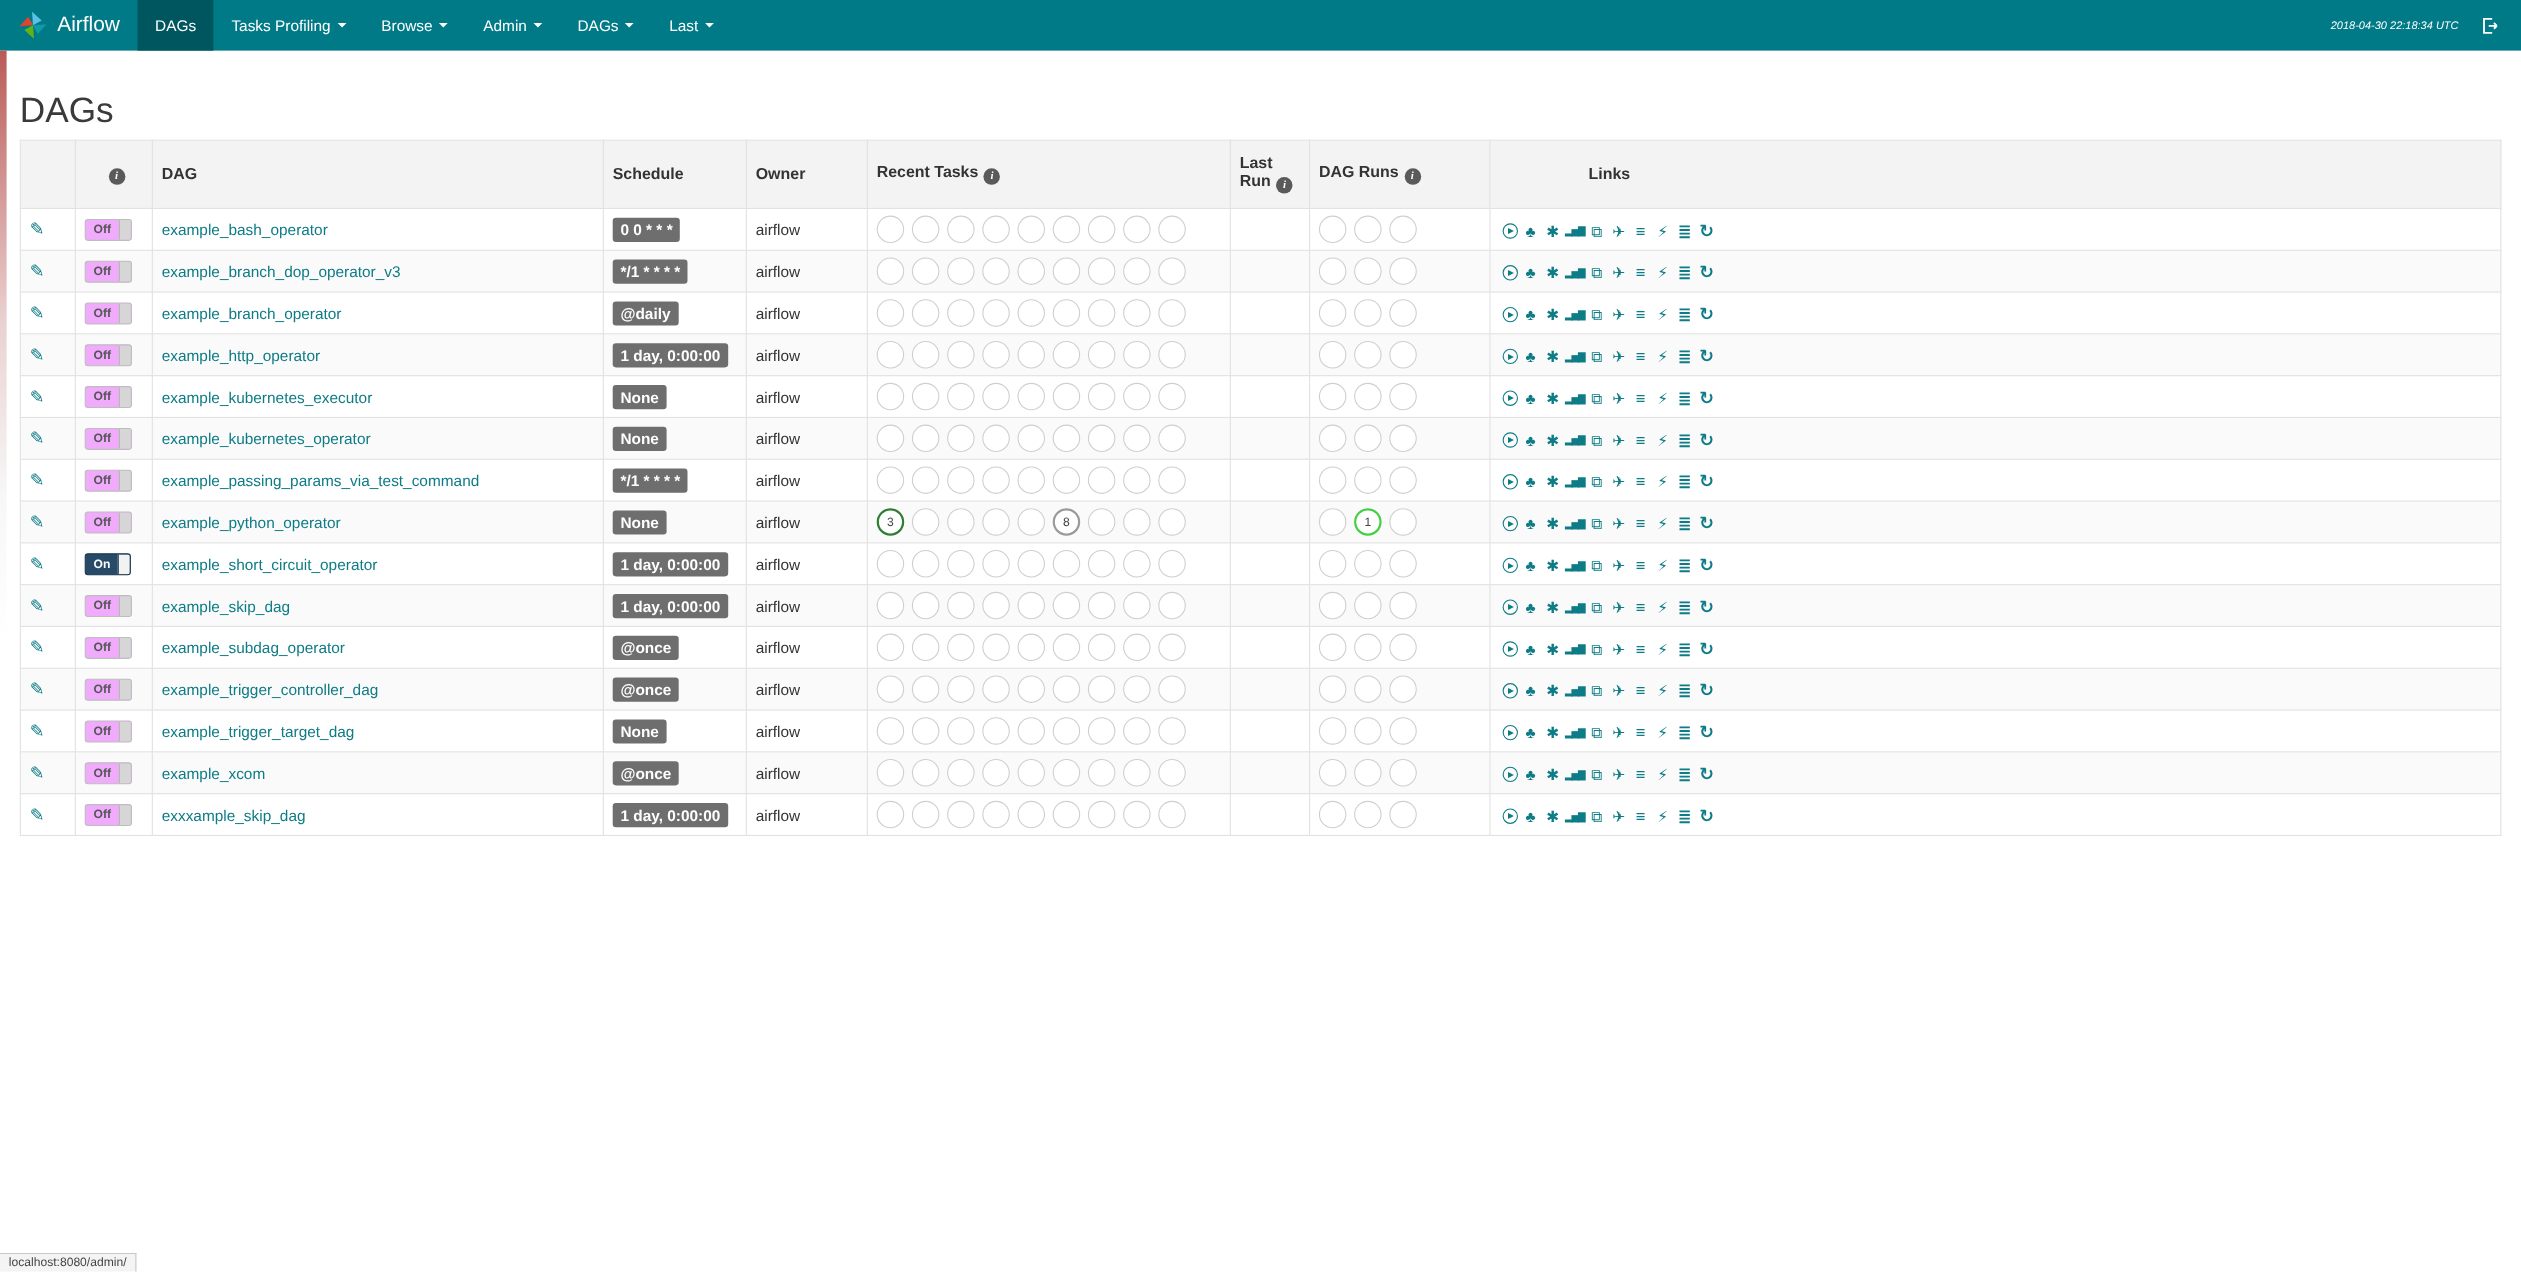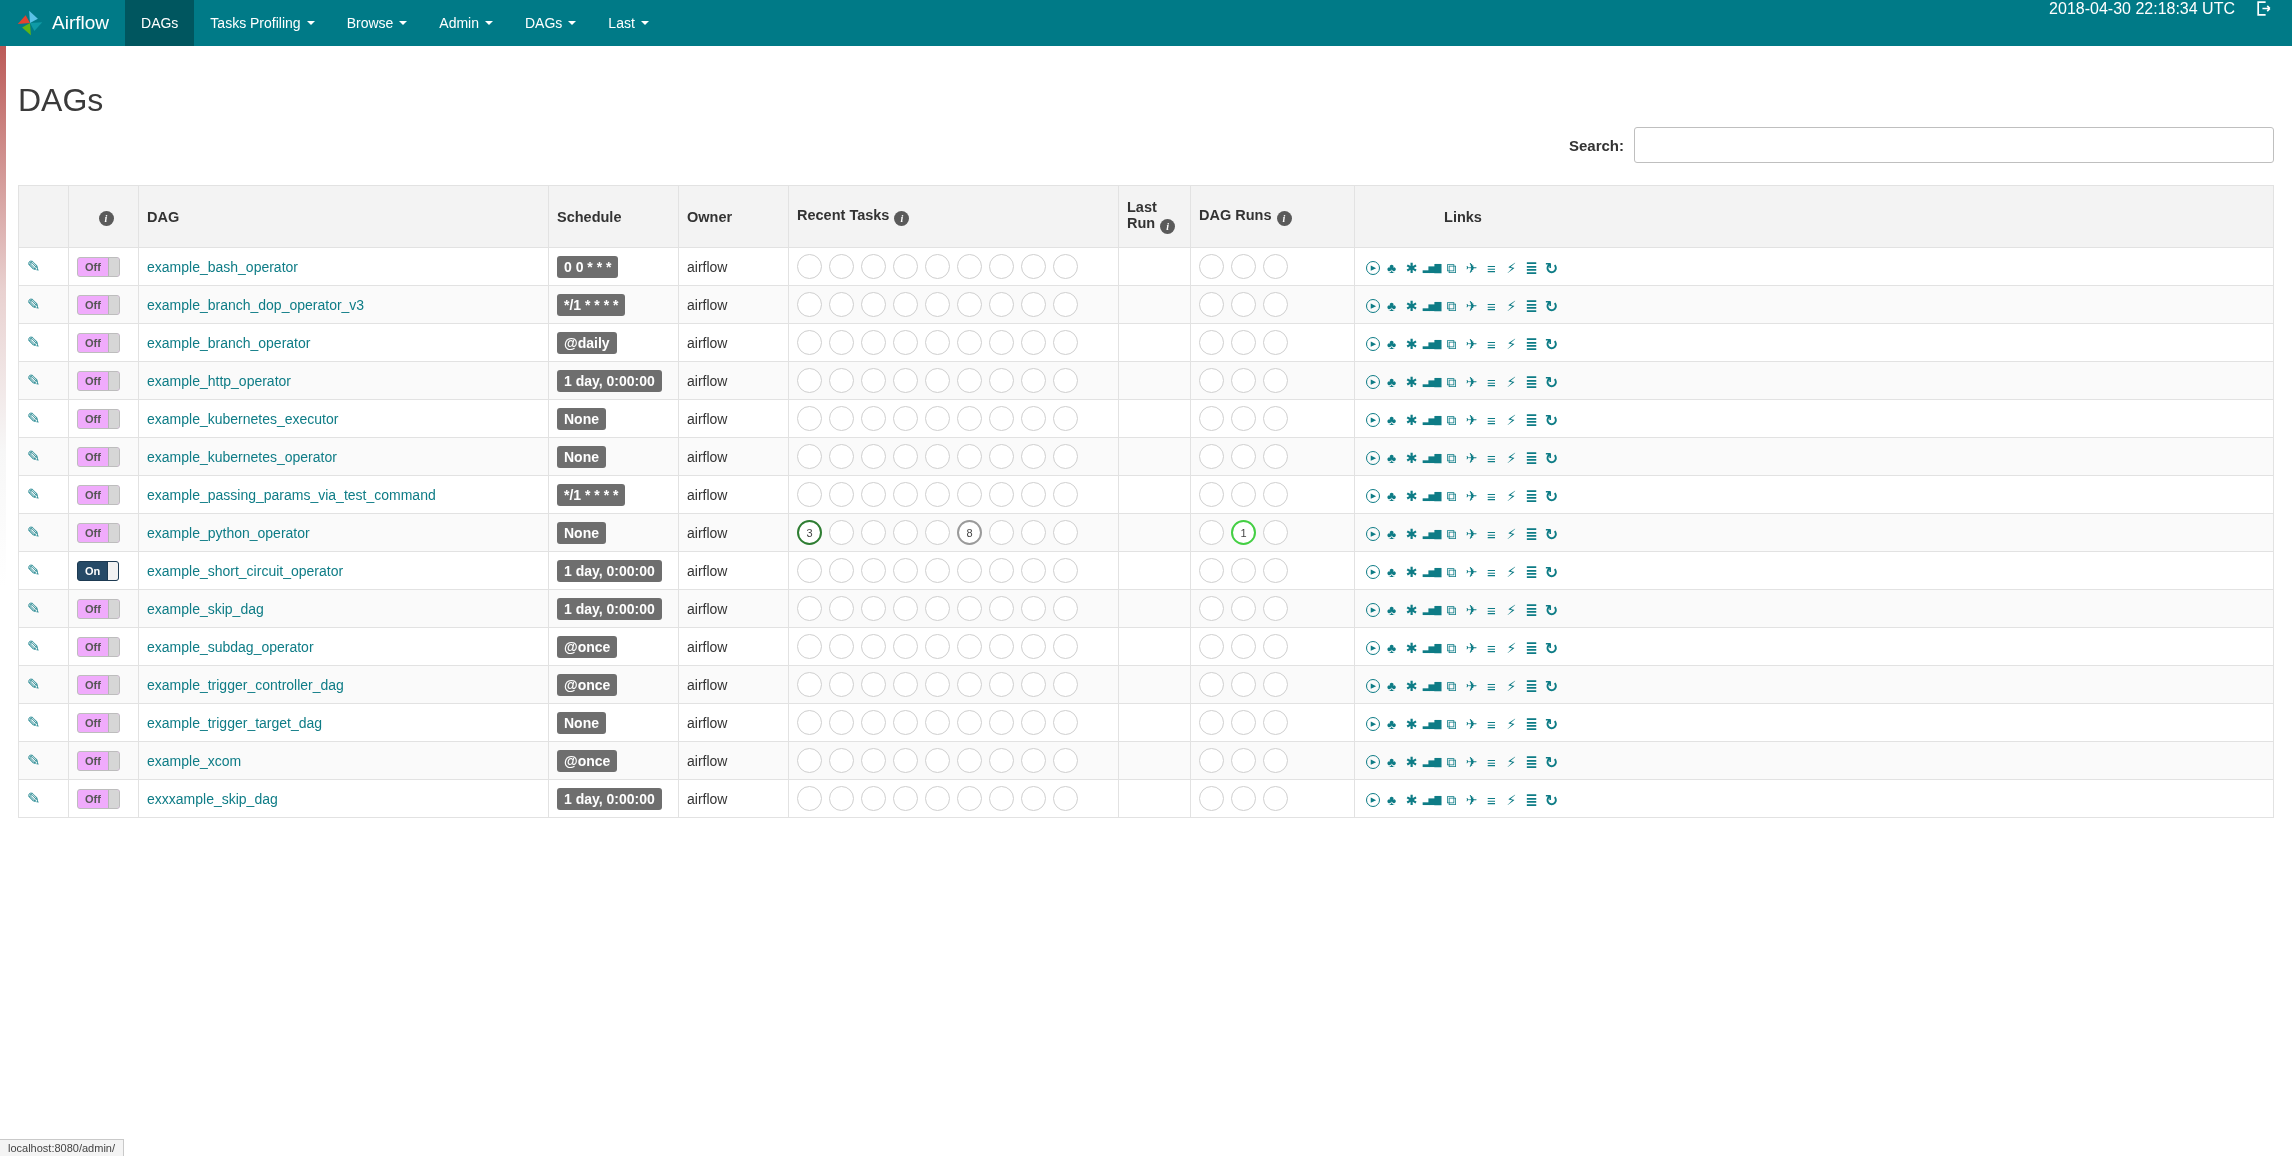--- a/index.html
+++ b/index.html
@@ -11,21 +11,21 @@
   body{margin:0;font-family:"Liberation Sans","DejaVu Sans",sans-serif;background:#fff;color:#333;}
   [data-interactable="true"]{cursor:pointer;}
 
   
   .navbar{background:var(--navbar);height:46px;display:flex;align-items:stretch;color:#fff;}
   .brand{display:flex;align-items:center;gap:8px;padding:0 16px;font-size:19px;color:#fff;text-decoration:none;}
   .nav-menu{display:flex;align-items:stretch;}
   .nav-item{color:#fff;padding:0 16px;display:flex;align-items:center;font-size:14px;text-decoration:none;}
   .nav-item.active{background:var(--navbar-active);}
   .caret{display:inline-block;margin-left:6px;border-top:4px solid #fff;border-left:4px solid transparent;border-right:4px solid transparent;}
-  .navbar-right{margin-left:auto;display:flex;align-items:flex-start;gap:20px;padding-right:20px;font-size:16px;}
+  .navbar-right{margin-left:auto;display:flex;align-items:center;gap:20px;padding-right:20px;font-size:10px;font-style:italic;}
   .logout{display:inline-flex;align-items:center;}
 
   
   .left-strip{position:absolute;left:0;top:46px;width:6px;height:540px;
     background:linear-gradient(#bb5a57,rgba(214,170,168,.55) 45%,rgba(235,235,235,.4) 75%,rgba(255,255,255,0));}
   .content{padding:0 18px 40px;}
   .page-title{font-size:32px;font-weight:500;color:var(--title);margin:36px 0 8px;}
   .search-row{display:flex;justify-content:flex-end;align-items:center;gap:10px;margin:6px 0 22px;}
   .search-row label{font-weight:bold;font-size:15px;}
   .search-input{width:640px;height:36px;border:1px solid #bfbfbf;border-radius:3px;padding:6px 10px;font-size:14px;font-family:inherit;}
@@ -123,24 +123,20 @@
       </svg>
     </span>
   </div>
 </div>
 
 <div class="left-strip" data-interactable="false"></div>
 
 <div class="content" data-interactable="false">
   <h2 class="page-title" data-interactable="false">DAGs</h2>
 
-  <div class="search-row" data-interactable="false">
-    <label data-interactable="false">Search:</label>
-    <input class="search-input" type="text" data-interactable="true" style="">
-  </div>
 
   <table class="dags" data-interactable="false">
     <colgroup>
       <col style="width:50px">
         <col style="width:70px">
         <col style="width:410px">
         <col style="width:130px">
       <col style="width:110px">
         <col style="width:330px">
         <col style="width:72px">

